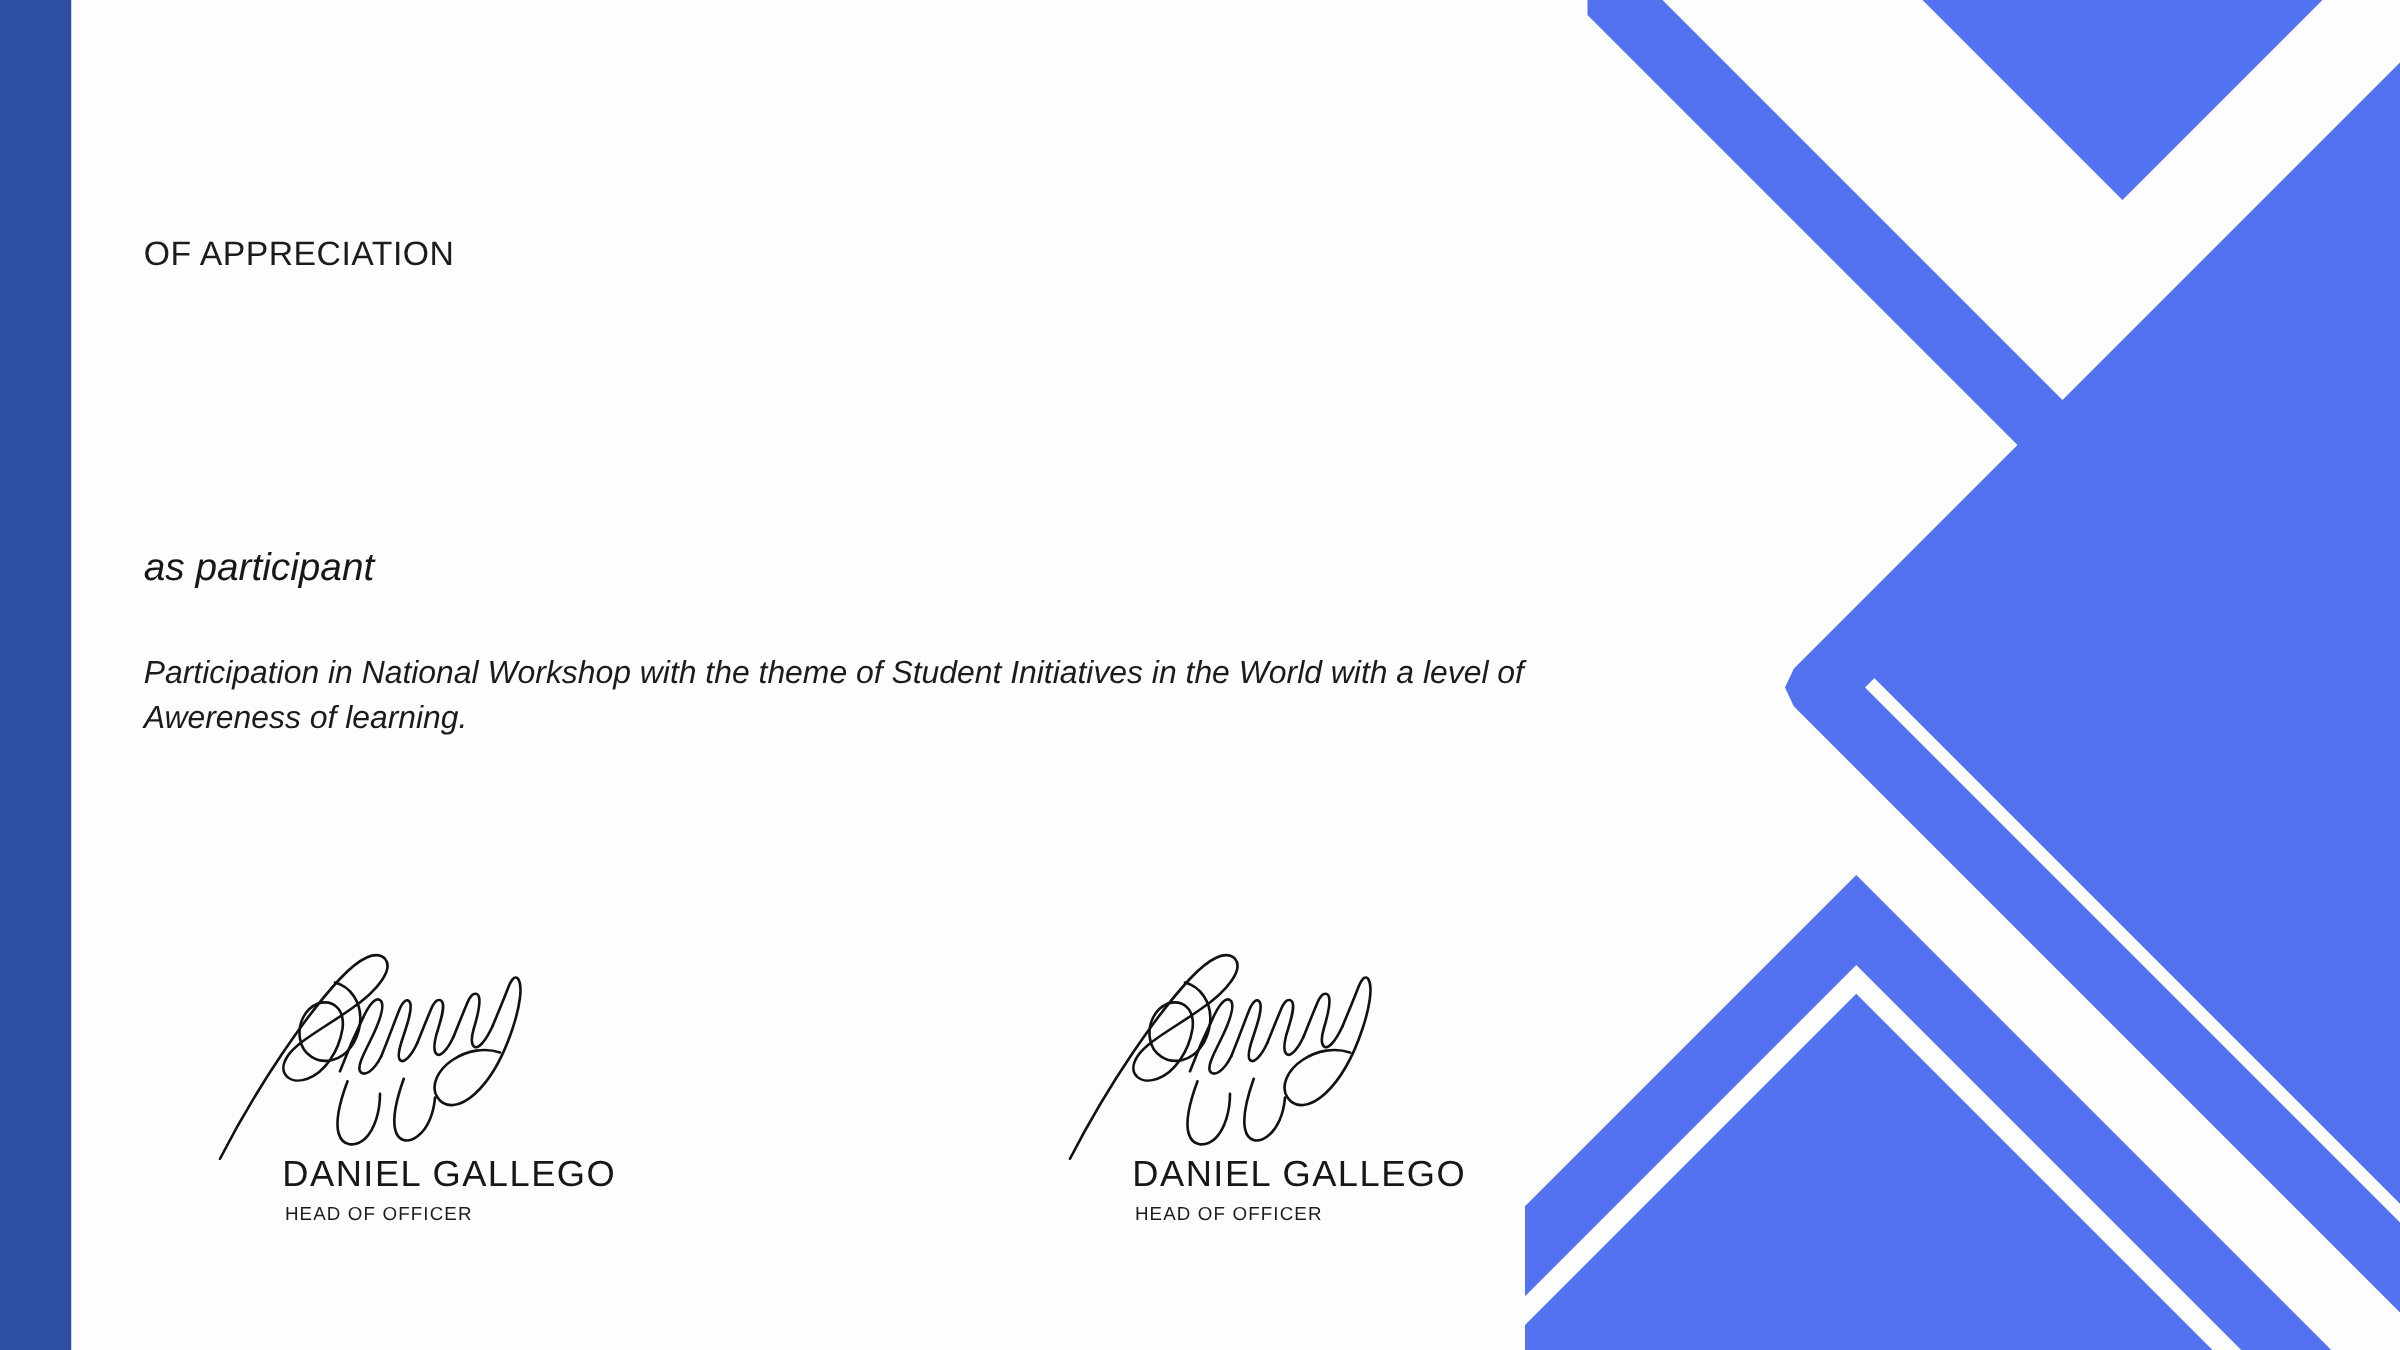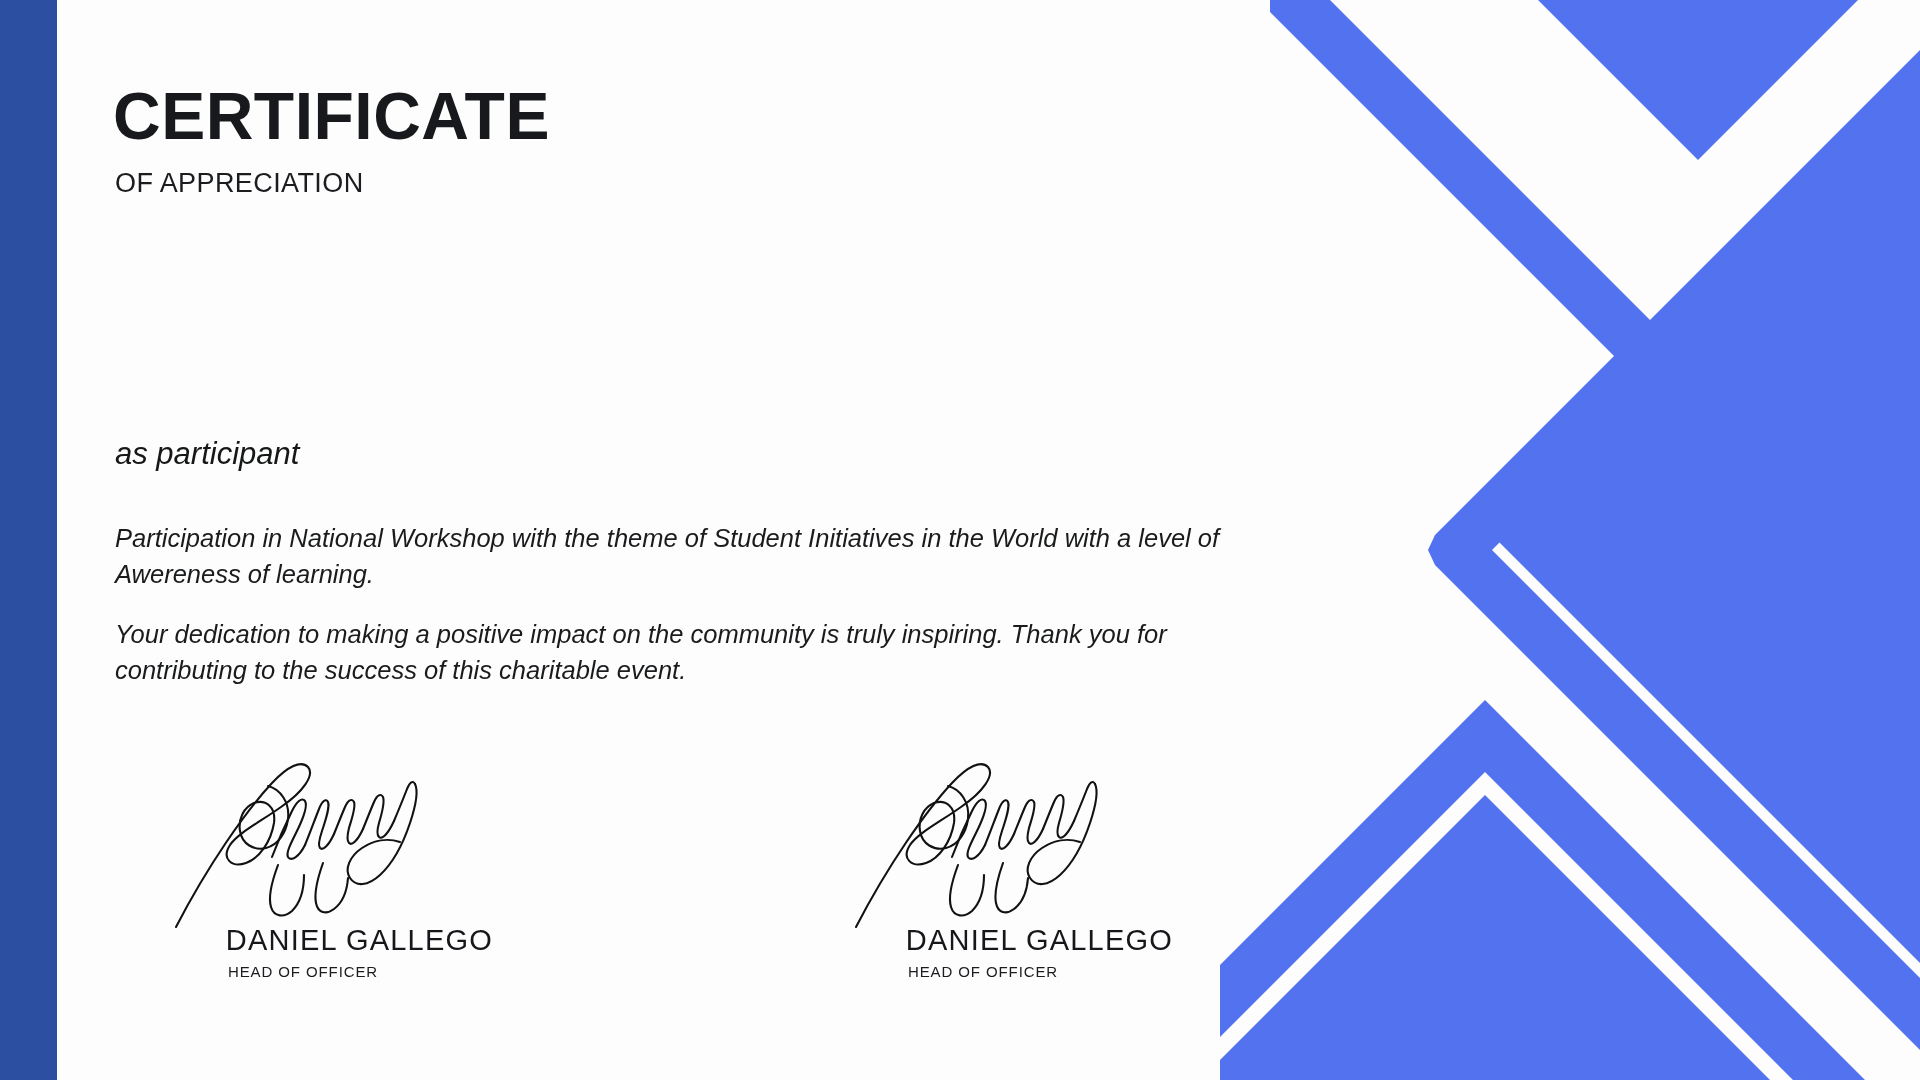--- a/index.html
+++ b/index.html
@@ -45,21 +45,21 @@
     left:0; top:83px;
     font-size:66px;
     font-weight:bold;
     letter-spacing:0.5px;
     color:#18191C;
     line-height:1;
     white-space:nowrap;
   }
   .subtitle {
     position:absolute;
-    left:2px; top:168px;
+    left:2px; top:188px;
     font-size:27px;
     font-weight:normal;
     letter-spacing:0.4px;
     color:#1B1C1F;
     white-space:nowrap;
   }
 
   .present-to {
     position:absolute;
     left:2px; top:280px;
@@ -170,31 +170,29 @@
 
       <polygon points="265,795 700,1230 -170,1230" fill="#5272F0"></polygon>
 
       <path d="M 265,700 L 700,1135 L 700,1207 L 265,772
                L -170,1207 L -170,1135 Z" fill="#5272F0"></path>
     </svg>
   </div>
 
   <div class="content">
 
-    <div class="title">CERTIFICATE</div>
 
     <div class="subtitle">OF APPRECIATION</div>
 
 
 
     <div class="role">as participant</div>
 
     <div class="para p1">Participation in National Workshop with the theme of Student Initiatives in the World with a level of Awereness of learning.</div>
 
-    <div class="para p2">Your dedication to making a positive impact on the community is truly inspiring. Thank you for contributing to the success of this charitable event.</div>
 
     <div class="signatures">
 
       <div class="sig one">
         <div class="sig-mark">
           <svg width="270" height="185" viewBox="0 0 270 185" xmlns="http://www.w3.org/2000/svg">
             <g fill="none" stroke="#121214" stroke-width="2.1" stroke-linecap="round" stroke-linejoin="round">
               <path d="M8,182 C40,120 78,66 104,38 C120,21 133,15 140,22 C147,30 135,47 113,62
                        C92,77 70,88 62,100 C53,114 64,123 78,118 C92,113 103,96 106,78
                        C108,62 98,54 86,58"></path>

